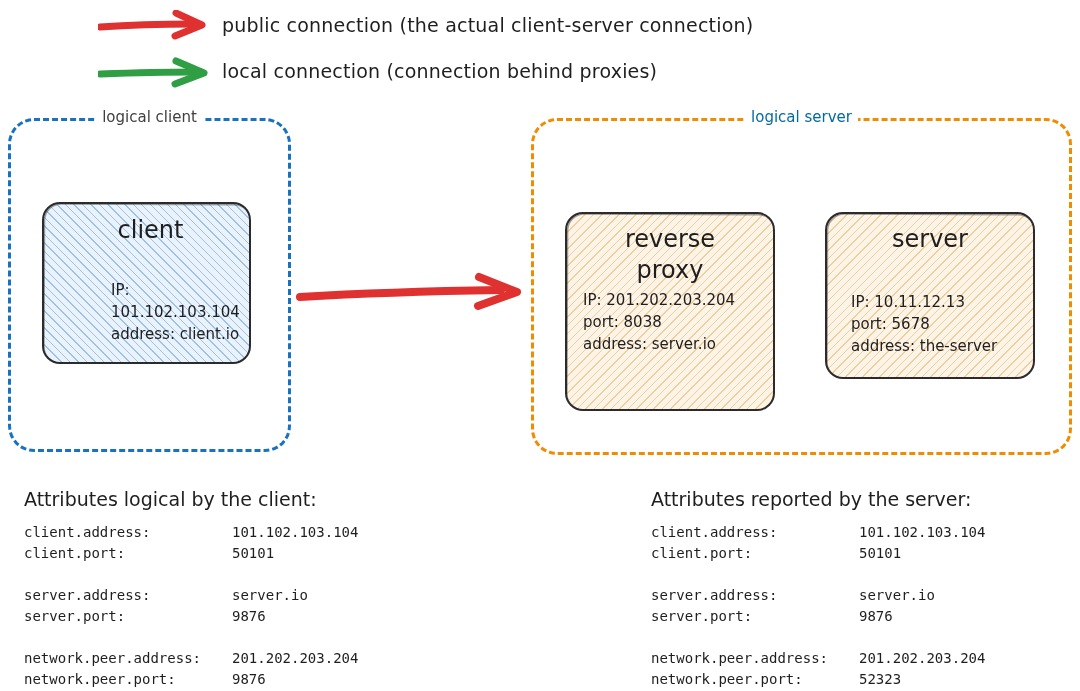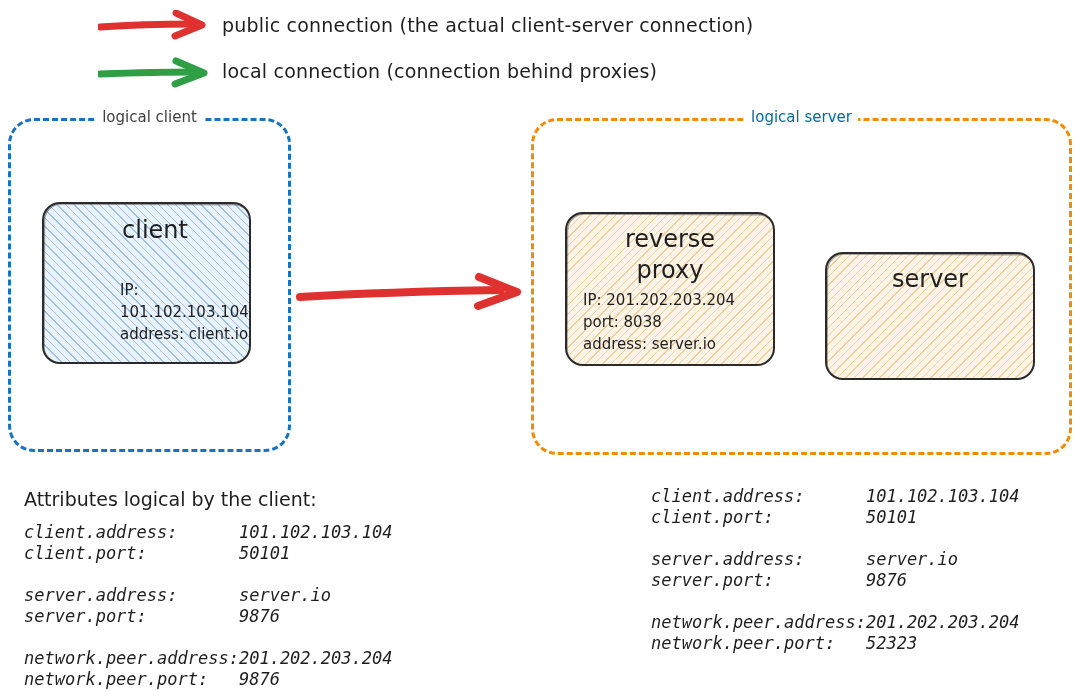--- a/index.html
+++ b/index.html
@@ -112,40 +112,39 @@
     align-self: flex-start;
   }
 
   
   #node-client {
     left: 42px; top: 202px; width: 209px; height: 162px;
     background-color: #eaf3fb;
     background-image: repeating-linear-gradient(
         45deg, rgba(92,154,214,.55) 0 1px, rgba(0,0,0,0) 1px 6px);
   }
-  #node-client .node-inner { padding: 11px 0 0 17px; }
+  #node-client .node-inner { padding: 11px 0 0 8px; }
   #node-client .node-lines { margin: 33px 0 0 59px; }
 
   
   #node-reverse-proxy {
-    left: 565px; top: 212px; width: 210px; height: 154px;
+    left: 565px; top: 212px; width: 210px; height: 199px;
     background-color: #fdf4e8;
     background-image: repeating-linear-gradient(
         -45deg, rgba(233,168,83,.5) 0 1px, rgba(0,0,0,0) 1px 6px);
   }
   #node-reverse-proxy .node-inner { padding: 10px 0 0 0; }
   #node-reverse-proxy .node-lines { margin: 3px 0 0 16px; }
 
   
   #node-server {
-    left: 825px; top: 212px; width: 210px; height: 128px;
+    left: 825px; top: 212px; width: 210px; height: 167px;
     background-color: #fdf4e8;
     background-image: repeating-linear-gradient(
         -45deg, rgba(233,168,83,.5) 0 1px, rgba(0,0,0,0) 1px 6px);
-    margin-top: 40px;
   }
   #node-server .node-inner { padding: 10px 0 0 0; }
   #node-server .node-lines { margin: 36px 0 0 24px; }
 
   
   #public-arrow {
     position: absolute;
     left: 296px;
     top: 272px;
     width: 230px;
@@ -158,24 +157,23 @@
   #attr-panel-server { left: 651px; top: 486px; }
 
   .attr-heading {
     font-size: 19px;
     line-height: 26px;
     margin-bottom: 10px;
     white-space: nowrap;
   }
   .attr-table {
     font-family: "DejaVu Sans Mono", monospace;
-    font-size: 17px;
+    font-size: 14px;
     line-height: 21px;
     border-collapse: collapse;
-    font-style: italic;
   }
   .attr-table td { padding: 0; vertical-align: top; white-space: pre; }
   .attr-key { width: 208px; }
   .attr-spacer td { height: 21px; line-height: 21px; font-size: 1px; }
 </style>
 </head>
 <body>
 
 <div id="legend">
 
@@ -224,20 +222,23 @@
 proxy</div>
     <div class="node-lines">IP: 201.202.203.204
 port: 8038
 address: server.io</div>
   </div>
 </div>
 
 <div class="node" id="node-server">
   <div class="node-inner">
     <div class="node-title">server</div>
+    <div class="node-lines">IP: 10.11.12.13
+port: 5678
+address: the-server</div>
   </div>
 </div>
 
 <div class="attr-panel" id="attr-panel-client">
   <div class="attr-heading">Attributes logical by the client:</div>
   <table class="attr-table">
       <tbody>
         <tr>
           <td class="attr-key">client.address:</td>
           <td class="attr-value">101.102.103.104</td>
@@ -266,20 +267,21 @@
         </tr>
         <tr>
           <td class="attr-key">network.peer.port:</td>
           <td class="attr-value">9876</td>
         </tr>
       </tbody>
     </table>
 </div>
 
 <div class="attr-panel" id="attr-panel-server">
+  <div class="attr-heading">Attributes reported by the server:</div>
   <table class="attr-table">
       <tbody>
         <tr>
           <td class="attr-key">client.address:</td>
           <td class="attr-value">101.102.103.104</td>
         </tr>
         <tr>
           <td class="attr-key">client.port:</td>
           <td class="attr-value">50101</td>
         </tr>

